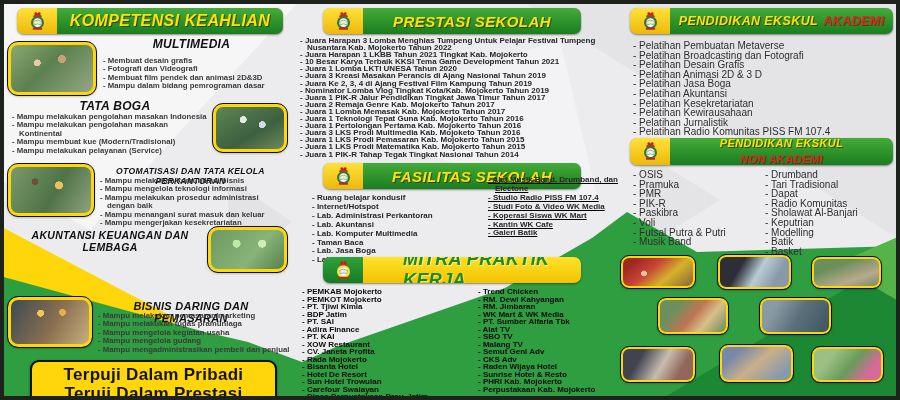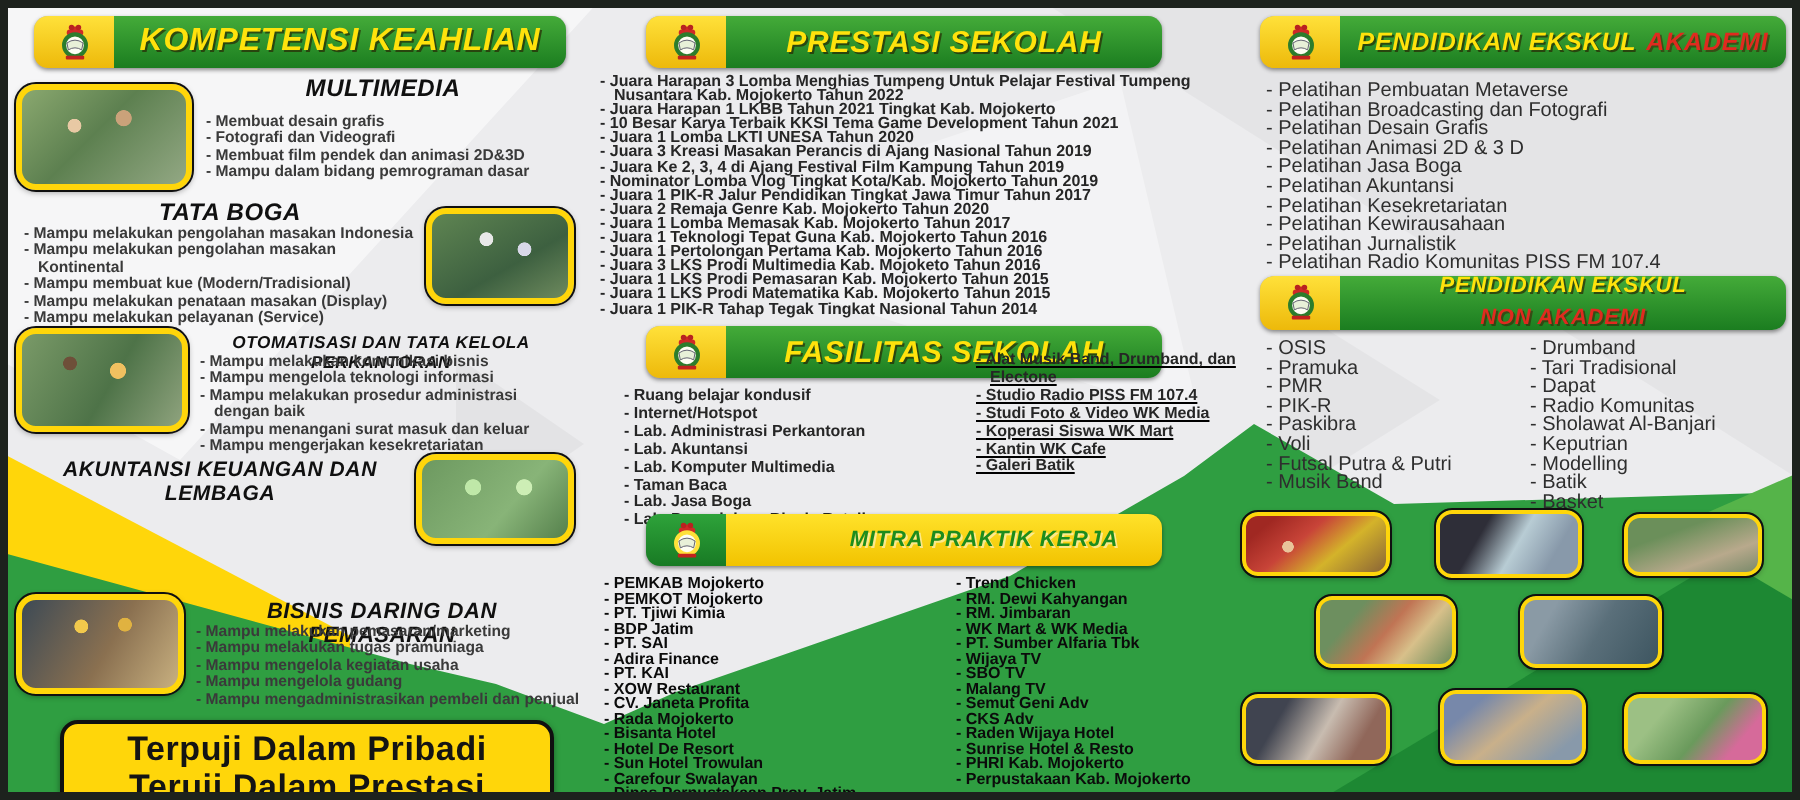--- a/index.html
+++ b/index.html
@@ -109,21 +109,20 @@
       <div class="li">- Fotografi dan Videografi</div>
       <div class="li">- Membuat film pendek dan animasi 2D&amp;3D</div>
       <div class="li">- Mampu dalam bidang pemrograman dasar</div>
     </div>
 
   <div class="prog-title" style="left:20px;top:99px;width:190px;font-size:12px;">TATA BOGA</div>
   <div class="prog-list" style="left:12px;top:113px;width:200px;">
       <div class="li">- Mampu melakukan pengolahan masakan Indonesia</div>
       <div class="li">- Mampu melakukan pengolahan masakan Kontinental</div>
       <div class="li">- Mampu membuat kue (Modern/Tradisional)</div>
-      <div class="li">- Mampu melakukan penataan masakan (Display)</div>
       <div class="li">- Mampu melakukan pelayanan (Service)</div>
     </div>
   <div class="photo lp2" style="left:213px;top:104px;width:68px;height:42px;"></div>
 
   <div class="photo lp3" style="left:8px;top:164px;width:80px;height:46px;"></div>
   <div class="prog-title" style="left:96px;top:166px;width:189px;font-size:8.6px;">OTOMATISASI DAN TATA KELOLA PERKANTORAN</div>
   <div class="prog-list" style="left:100px;top:177px;width:184px;">
       <div class="li">- Mampu melakukan komunikasi bisnis</div>
       <div class="li">- Mampu mengelola teknologi informasi</div>
       <div class="li">- Mampu melakukan prosedur administrasi dengan baik</div>
@@ -166,21 +165,21 @@
   </div>
   <div class="pres-list" style="left:300px;top:37px;">
       <div class="li">- Juara Harapan 3 Lomba Menghias Tumpeng Untuk Pelajar Festival Tumpeng Nusantara Kab. Mojokerto Tahun 2022</div>
       <div class="li">- Juara Harapan 1 LKBB Tahun 2021 Tingkat Kab. Mojokerto</div>
       <div class="li">- 10 Besar Karya Terbaik KKSI Tema Game Development Tahun 2021</div>
       <div class="li">- Juara 1 Lomba LKTI UNESA Tahun 2020</div>
       <div class="li">- Juara 3 Kreasi Masakan Perancis di Ajang Nasional Tahun 2019</div>
       <div class="li">- Juara Ke 2, 3, 4 di Ajang Festival Film Kampung Tahun 2019</div>
       <div class="li">- Nominator Lomba Vlog Tingkat Kota/Kab. Mojokerto Tahun 2019</div>
       <div class="li">- Juara 1 PIK-R Jalur Pendidikan Tingkat Jawa Timur Tahun 2017</div>
-      <div class="li">- Juara 2 Remaja Genre Kab. Mojokerto Tahun 2020</div>
+      <div class="li">- Juara 2 Remaja Genre Kab. Mojokerto Tahun 2017</div>
       <div class="li">- Juara 1 Lomba Memasak Kab. Mojokerto Tahun 2017</div>
       <div class="li">- Juara 1 Teknologi Tepat Guna Kab. Mojokerto Tahun 2016</div>
       <div class="li">- Juara 1 Pertolongan Pertama Kab. Mojokerto Tahun 2016</div>
       <div class="li">- Juara 3 LKS Prodi Multimedia Kab. Mojoketo Tahun 2016</div>
       <div class="li">- Juara 1 LKS Prodi Pemasaran Kab. Mojokerto Tahun 2015</div>
       <div class="li">- Juara 1 LKS Prodi Matematika Kab. Mojokerto Tahun 2015</div>
       <div class="li">- Juara 1 PIK-R Tahap Tegak Tingkat Nasional Tahun 2014</div>
     </div>
 
   <div class="bar" style="left:323px;top:163px;width:258px;">
@@ -223,21 +222,21 @@
         <circle cx="20" cy="9" r="3.4" fill="#cf2a27"></circle>
           <circle cx="15.5" cy="11" r="2.7" fill="#cf2a27"></circle>
         <circle cx="24.5" cy="11" r="2.7" fill="#cf2a27"></circle>
           <circle cx="17" cy="6.5" r="2.4" fill="#b92220"></circle>
         <circle cx="23" cy="6.5" r="2.4" fill="#b92220"></circle>
         <circle cx="20" cy="22" r="9.5" fill="#fdfdf2" stroke="#ffe13a" stroke-width="3.6"></circle>
         <path d="M13 20 q7 -5 14 0 l-1.2 6 q-5.8 -3.6 -11.6 0 z" fill="#e8f0d8" stroke="#556" stroke-width="0.8"></path>
         <rect x="12" y="31" width="16" height="3.4" rx="1" fill="#c2231f"></rect>
       </svg>
     </div>
-    <div class="label yellow-bg" style="font-size:11px;padding-left:40px;">MITRA PRAKTIK KERJA</div>
+    <div class="label yellow-bg" style="font-size:18px;padding-left:40px;">MITRA PRAKTIK KERJA</div>
   </div>
   <div class="mitra-list" style="left:302px;top:288px;width:176px;">
       <div class="li">- PEMKAB Mojokerto</div>
       <div class="li">- PEMKOT Mojokerto</div>
       <div class="li">- PT. Tjiwi Kimia</div>
       <div class="li">- BDP Jatim</div>
       <div class="li">- PT. SAI</div>
       <div class="li">- Adira Finance</div>
       <div class="li">- PT. KAI</div>
       <div class="li">- XOW Restaurant</div>
@@ -248,21 +247,21 @@
       <div class="li">- Sun Hotel Trowulan</div>
       <div class="li">- Carefour Swalayan</div>
       <div class="li">- Dinas Perpustakaan Prov. Jatim</div>
     </div>
   <div class="mitra-list" style="left:478px;top:288px;width:160px;">
       <div class="li">- Trend Chicken</div>
       <div class="li">- RM. Dewi Kahyangan</div>
       <div class="li">- RM. Jimbaran</div>
       <div class="li">- WK Mart &amp; WK Media</div>
       <div class="li">- PT. Sumber Alfaria Tbk</div>
-      <div class="li">- Wijaya TV</div>
+      <div class="li">- Alat TV</div>
       <div class="li">- SBO TV</div>
       <div class="li">- Malang TV</div>
       <div class="li">- Semut Geni Adv</div>
       <div class="li">- CKS Adv</div>
       <div class="li">- Raden Wijaya Hotel</div>
       <div class="li">- Sunrise Hotel &amp; Resto</div>
       <div class="li">- PHRI Kab. Mojokerto</div>
       <div class="li">- Perpustakaan Kab. Mojokerto</div>
     </div>
 

